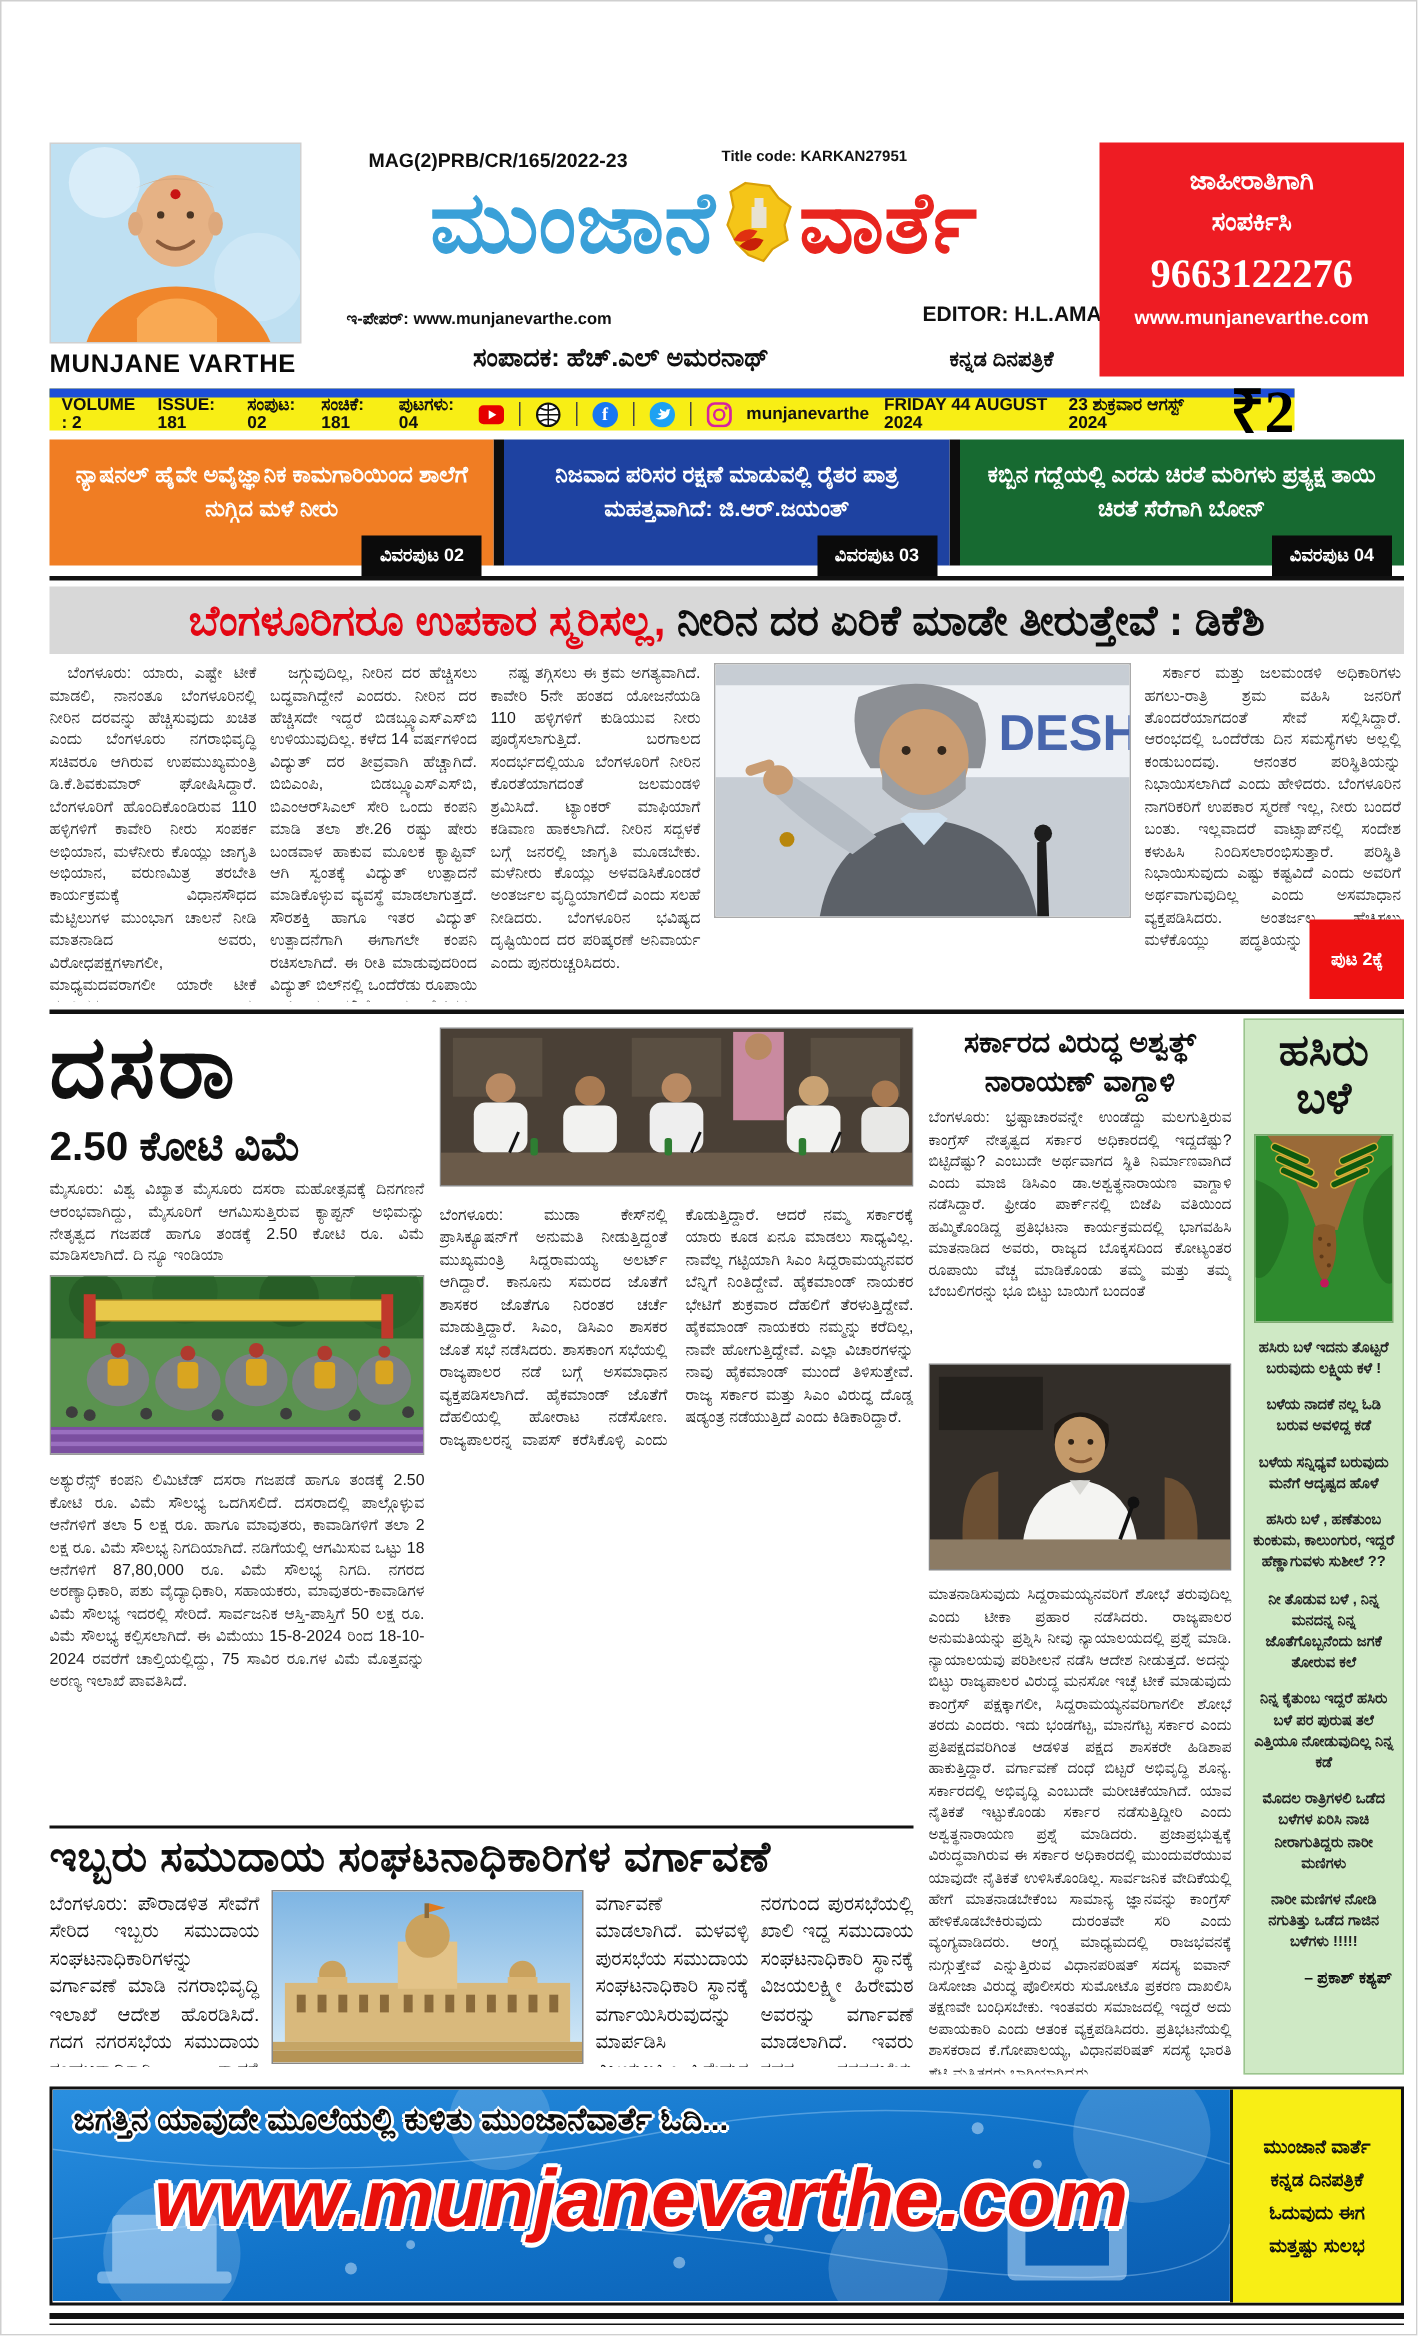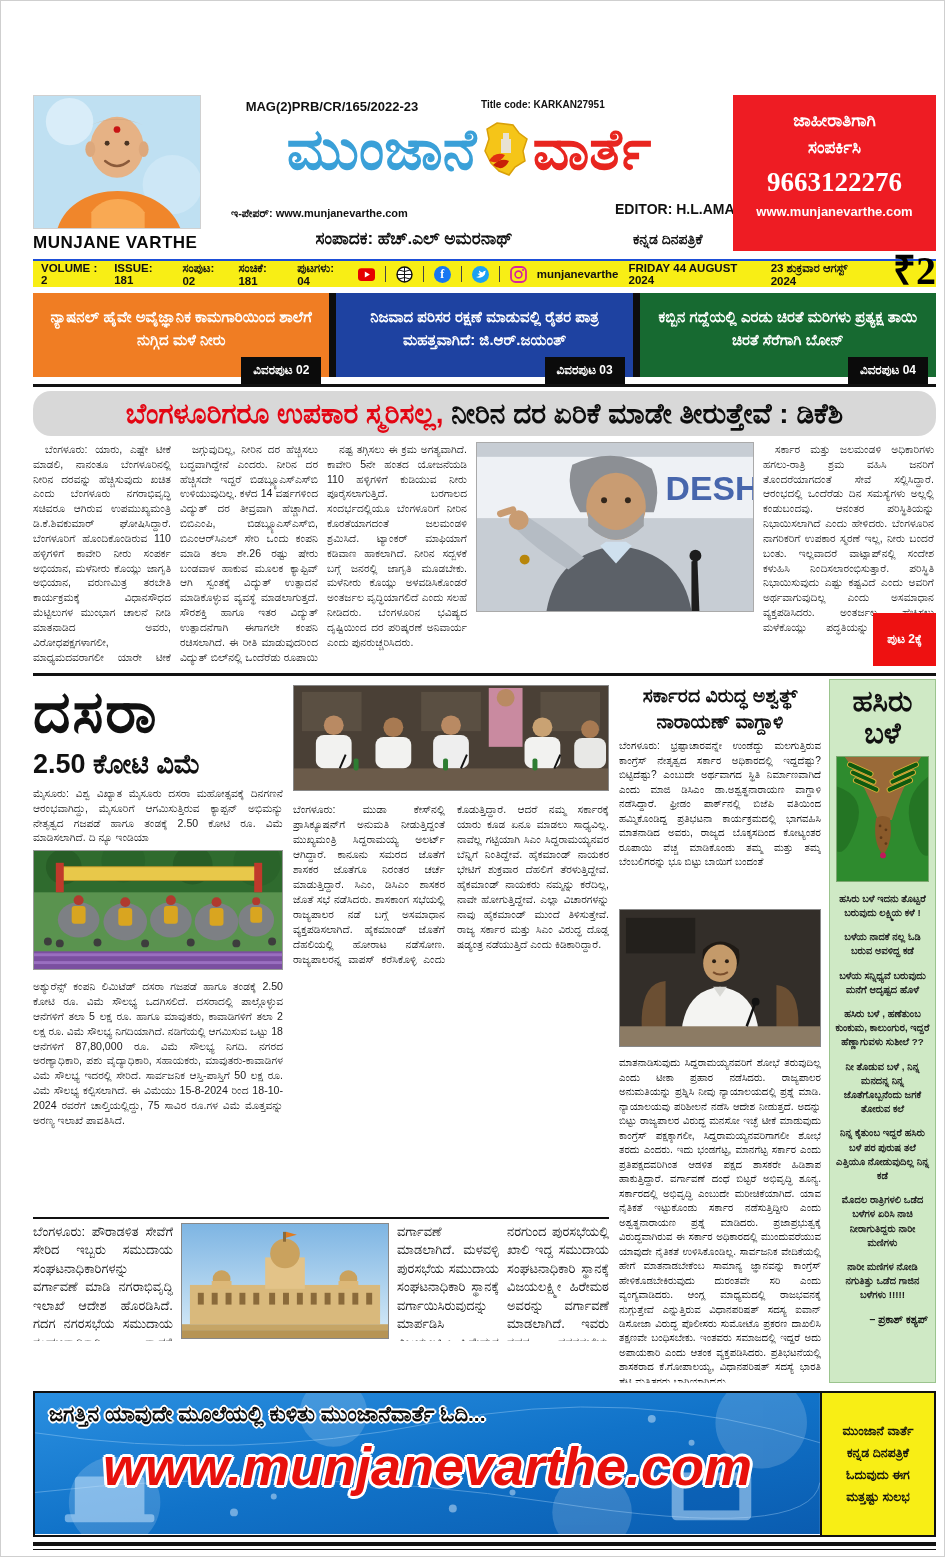--- a/index.html
+++ b/index.html
@@ -23,34 +23,34 @@
   .map-ic{display:inline-block;vertical-align:-8px;margin:0 2px;}
   .epaper{position:absolute;left:198px;top:116px;font-size:11px;font-weight:bold;}
   .editor-en{position:absolute;left:582px;top:110px;font-size:14px;font-weight:bold;}
   .editor-kn{position:absolute;left:246px;top:138px;width:270px;text-align:center;font-size:17px;font-weight:bold;}
   .daily-kn{position:absolute;left:600px;top:140px;font-size:14px;font-weight:bold;}
   .ad-box{position:absolute;left:700px;top:4px;width:203px;height:156px;background:var(--brand-red);color:#fff;text-align:center;padding-top:12px;}
   .ad-box .l1{font-size:17px;font-weight:bold;line-height:1.6;}
   .ad-box .ph{font-size:27px;font-weight:bold;font-family:"Liberation Serif",serif;margin-top:6px;}
   .ad-box .site{font-size:13px;font-weight:bold;margin-top:6px;}
   
-  .infobar{position:absolute;left:32px;top:258px;width:903px;height:28px;background:var(--bar-yellow);border-top:2px solid #1d4ed8;display:flex;align-items:center;gap:10px;padding:0 64px 0 8px;font-size:11.5px;font-weight:bold;}
+  .infobar{position:absolute;left:32px;top:258px;width:830px;height:28px;background:var(--bar-yellow);border-top:6px solid #1d4ed8;display:flex;align-items:center;gap:10px;padding:0 64px 0 8px;font-size:11.5px;font-weight:bold;}
   .infobar .sep{width:1px;height:16px;background:#444;}
   .sicon{width:17px;height:17px;flex:0 0 auto;display:inline-flex;align-items:center;justify-content:center;}
   .fb{background:#1877f2;color:#fff;border-radius:50%;font-size:12px;font-weight:bold;font-family:"Liberation Serif",serif;}
   .price{position:absolute;right:0px;top:-10px;font-size:40px;font-weight:bold;font-family:"Liberation Serif",serif;color:#000;line-height:1;}
   
   .teasers{position:absolute;left:32px;top:292px;width:903px;height:84px;display:flex;}
   .teaser{flex:1;position:relative;color:#fff;font-weight:bold;font-size:15px;line-height:1.55;text-align:center;padding:12px 16px 0;}
   .t1{background:var(--teaser-orange);} .t2{background:var(--teaser-blue);} .t3{background:var(--teaser-green);}
   .vsep{width:7px;background:#0d0d0d;}
   .tag{position:absolute;right:8px;bottom:-7px;background:#0b0b0b;color:#fff;font-size:12px;font-weight:bold;padding:4px 12px;}
   .rule{position:absolute;background:#111;}
   
-  .lead-hl{position:absolute;left:32px;top:390px;width:903px;height:45px;background:#d8d8d8;text-align:center;font-weight:bold;font-size:28px;line-height:45px;white-space:nowrap;border-radius:18px;}
+  .lead-hl{position:absolute;left:32px;top:390px;width:903px;height:45px;background:#d8d8d8;text-align:center;font-weight:bold;font-size:28px;line-height:45px;white-space:nowrap;}
   .lead-hl .r{color:var(--lead-red);} .lead-hl .b{color:#0d0d0d;}
   .lead-body{position:absolute;left:32px;top:441px;width:903px;height:226px;display:flex;gap:9px;}
   .lead-col{font-size:10.6px;line-height:1.4;text-align:justify;overflow:hidden;color:#1c1c1c;}
   .c1{width:138px;} .c2{width:138px;} .c3{width:140px;} .c4{width:173px;position:relative;padding-right:2px;}
   .lead-col p{text-indent:12px;}
   .photo-wrap{width:278px;}
   .lead-photo{width:278px;height:170px;border:1px solid #aaa;}
   .cap-row{display:flex;gap:6px;margin-top:4px;font-size:10px;font-weight:bold;line-height:1.35;}
   .cap-row .cA{width:38%;} .cap-row .cB{width:62%;text-align:center;}
   .jump{position:absolute;right:0;bottom:2px;background:#ee1111;color:#fff;font-weight:bold;font-size:12px;padding:18px 14px;}
@@ -388,20 +388,21 @@
     <div class="stanza kn">ನೀ ತೊಡುವ ಬಳೆ , ನಿನ್ನ ಮನದನ್ನ ನಿನ್ನ ಜೊತೆಗೊಬ್ಬನೆಂದು ಜಗಕೆ ತೋರುವ ಕಲೆ</div>
     <div class="stanza kn">ನಿನ್ನ ಕೈತುಂಬ ಇದ್ದರೆ ಹಸಿರು ಬಳೆ ಪರ ಪುರುಷ ತಲೆ ಎತ್ತಿಯೂ ನೋಡುವುದಿಲ್ಲ ನಿನ್ನ ಕಡೆ</div>
     <div class="stanza kn">ಮೊದಲ ರಾತ್ರಿಗಳಲಿ ಒಡೆದ ಬಳೆಗಳ ಏರಿಸಿ ನಾಚಿ ನೀರಾಗುತಿದ್ದರು ನಾರೀ ಮಣಿಗಳು</div>
     <div class="stanza kn">ನಾರೀ ಮಣಿಗಳ ನೋಡಿ ನಗುತಿತ್ತು ಒಡೆದ ಗಾಜಿನ ಬಳೆಗಳು !!!!!</div>
     <div class="poet kn">– ಪ್ರಕಾಶ್ ಕಶ್ಯಪ್</div>
   </div>
 
   <div class="rule" style="left:32px;top:1216px;width:576px;height:2px;"></div>
 
   <div class="transfer">
+    <div class="tr-title kn">ಇಬ್ಬರು ಸಮುದಾಯ ಸಂಘಟನಾಧಿಕಾರಿಗಳ ವರ್ಗಾವಣೆ</div>
     <div class="tr-body">
       <div class="tr-col tcol1 kn">ಬೆಂಗಳೂರು: ಪೌರಾಡಳಿತ ಸೇವೆಗೆ ಸೇರಿದ ಇಬ್ಬರು ಸಮುದಾಯ ಸಂಘಟನಾಧಿಕಾರಿಗಳನ್ನು ವರ್ಗಾವಣೆ ಮಾಡಿ ನಗರಾಭಿವೃದ್ಧಿ ಇಲಾಖೆ ಆದೇಶ ಹೊರಡಿಸಿದೆ. ಗದಗ ನಗರಸಭೆಯ ಸಮುದಾಯ ಸಂಘಟನಾಧಿಕಾರಿ ಸ್ಥಾನಕ್ಕೆ ಬಿ.ಪ್ರಸಾದ್ ಅವರನ್ನು</div>
       <svg class="vs-photo" viewBox="0 0 208 116" preserveAspectRatio="none">
         <defs>
             <linearGradient id="sky" x1="0" y1="0" x2="0" y2="1">
               <stop offset="0" stop-color="#7eb5e3"></stop>
               <stop offset="1" stop-color="#d8ecf8"></stop>
             </linearGradient>
           </defs>
         <rect width="208" height="116" fill="url(#sky)"></rect>

